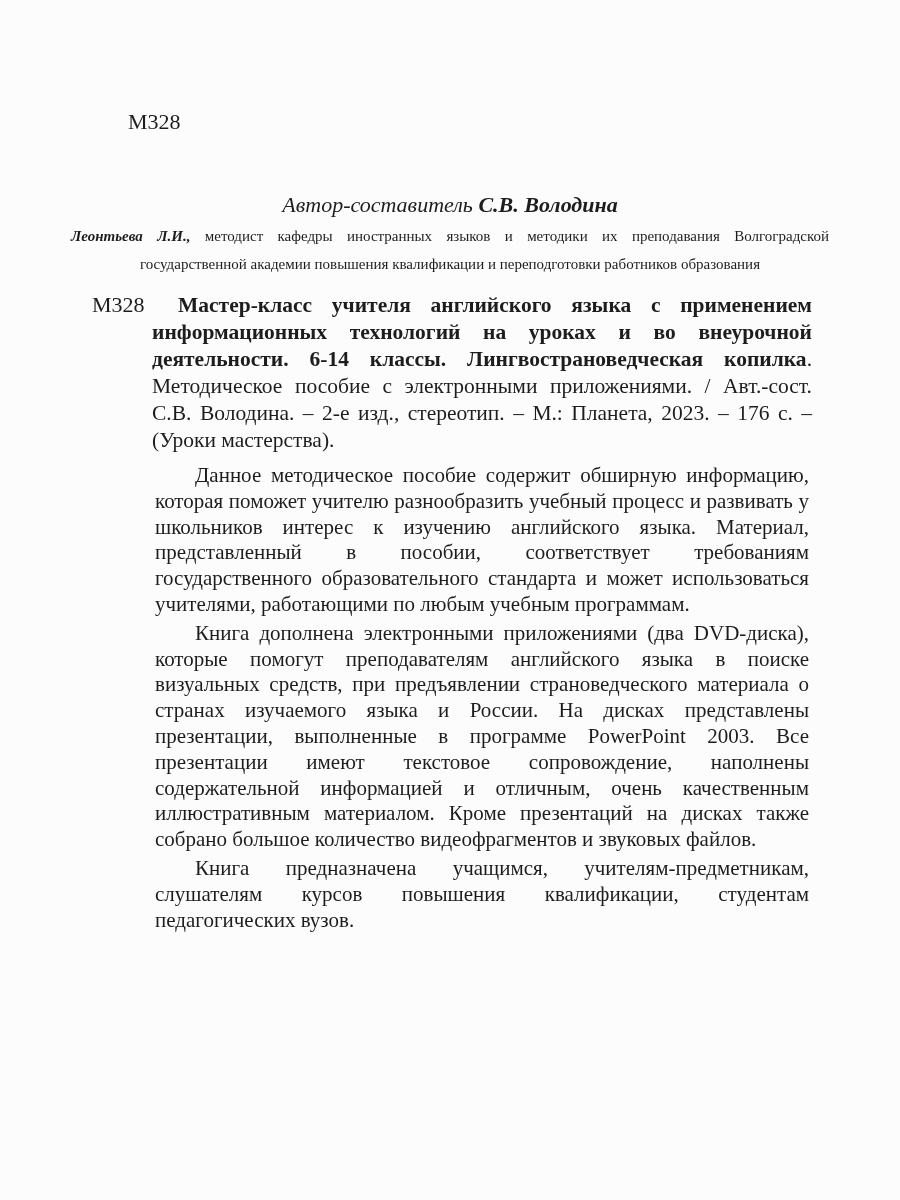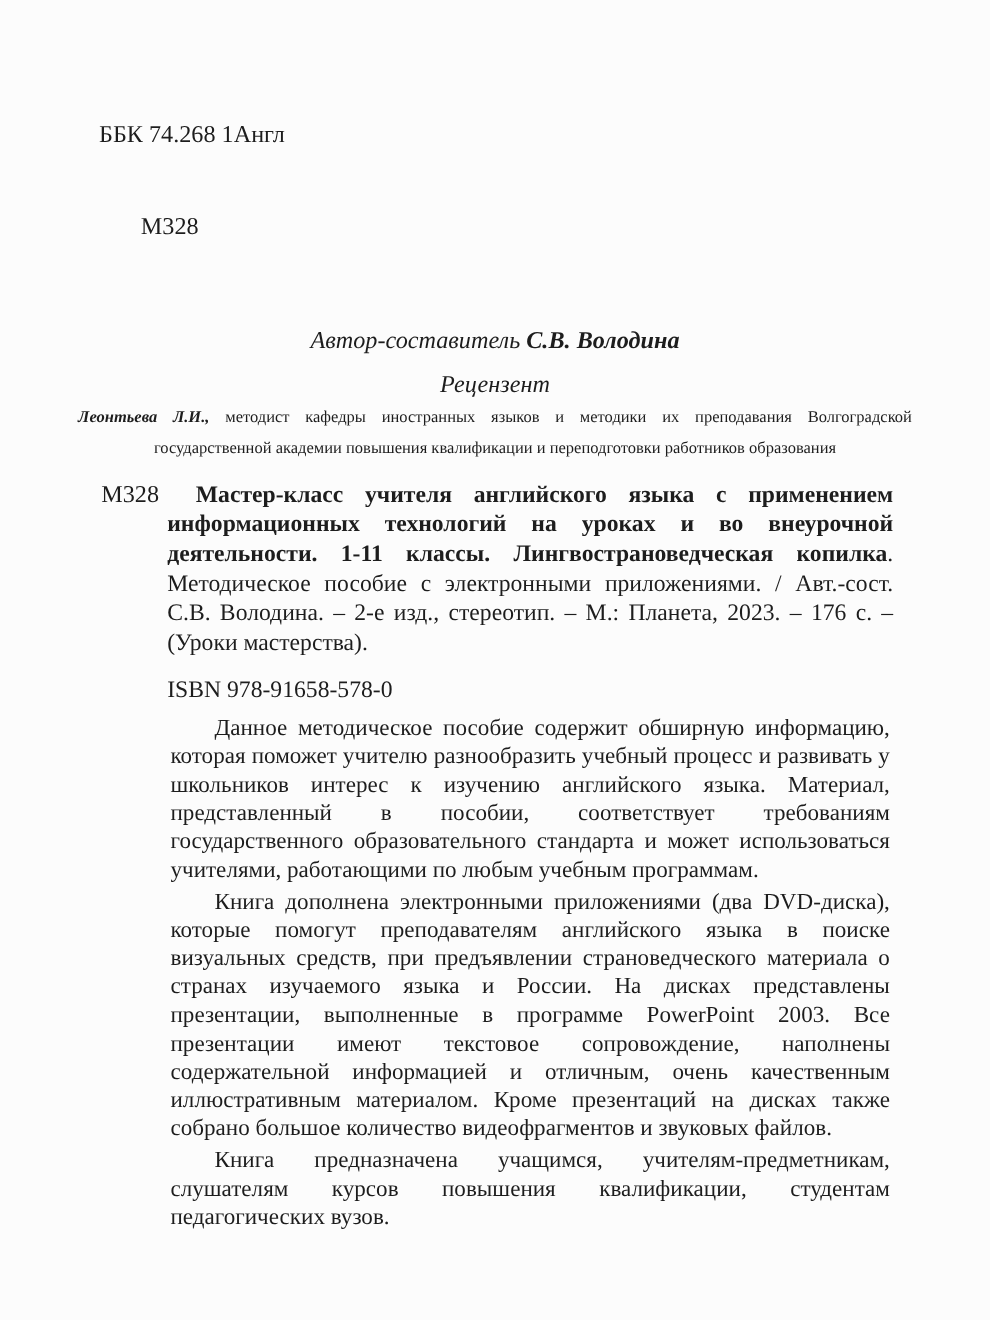--- a/index.html
+++ b/index.html
@@ -25,21 +25,20 @@
     margin: 52px 0 0 90px;
     font-size: 22px;
     line-height: 28px;
     white-space: pre;
   }
   .bbk-top .line2 {
     padding-left: 38px;
   }
   
   .author-line {
-    margin-top: 20px;
     text-align: center;
     font-size: 22px;
     font-style: italic;
   }
   .author-line .author-name {
     font-weight: bold;
   }
   .reviewer-heading {
     margin-top: 14px;
     text-align: center;
@@ -94,42 +93,39 @@
     text-align: justify;
     text-indent: 40px;
   }
 </style>
 </head>
 <body>
 
 <div class="page">
 
   <div class="bbk-top">
-    <div class="line1">ББК 74.268 1Англ</div>
     <div class="line2">М328</div>
   </div>
 
   <div class="author-line">
     <span>Автор-составитель</span>
     <span class="author-name">С.В. Володина</span>
   </div>
 
-  <div class="reviewer-heading">Рецензент</div>
 
   <div class="reviewer-block">
     <span class="reviewer-name">Леонтьева Л.И.,</span>
     <span>методист кафедры иностранных языков и методики их преподавания Волгоградской государственной академии повышения квалификации и переподготовки работников образования</span>
   </div>
 
   <div class="entry-wrap">
     <span class="entry-label">М328</span>
-    <p class="entry-text"><span class="entry-bold">Мастер-класс учителя английского языка с применением информационных технологий на уроках и во внеурочной деятельности. 1-11 классы. Лингвострановедческая копилка</span><span>. Методическое пособие с электронными приложениями. / Авт.-сост. С.В. Володина. – 2-е изд., стереотип. – М.: Планета, 2023. – 176 с. – (Уроки мастерства).</span></p>
+    <p class="entry-text"><span class="entry-bold">Мастер-класс учителя английского языка с применением информационных технологий на уроках и во внеурочной деятельности. 6-14 классы. Лингвострановедческая копилка</span><span>. Методическое пособие с электронными приложениями. / Авт.-сост. С.В. Володина. – 2-е изд., стереотип. – М.: Планета, 2023. – 176 с. – (Уроки мастерства).</span></p>
   </div>
 
-  <div class="isbn-top">ISBN 978-91658-578-0</div>
 
   <div class="annotation">
     <p>Данное методическое пособие содержит обширную информацию, которая поможет учителю разнообразить учебный процесс и развивать у школьников интерес к изучению английского языка. Материал, представленный в пособии, соответствует требованиям государственного образовательного стандарта и может использоваться учителями, работающими по любым учебным программам.</p>
     <p>Книга дополнена электронными приложениями (два DVD-диска), которые помогут преподавателям английского языка в поиске визуальных средств, при предъявлении страноведческого материала о странах изучаемого языка и России. На дисках представлены презентации, выполненные в программе PowerPoint 2003. Все презентации имеют текстовое сопровождение, наполнены содержательной информацией и отличным, очень качественным иллюстративным материалом. Кроме презентаций на дисках также собрано большое количество видеофрагментов и звуковых файлов.</p>
     <p>Книга предназначена учащимся, учителям-предметникам, слушателям курсов повышения квалификации, студентам педагогических вузов.</p>
   </div>
 
 </div>
 
 </body></html>

